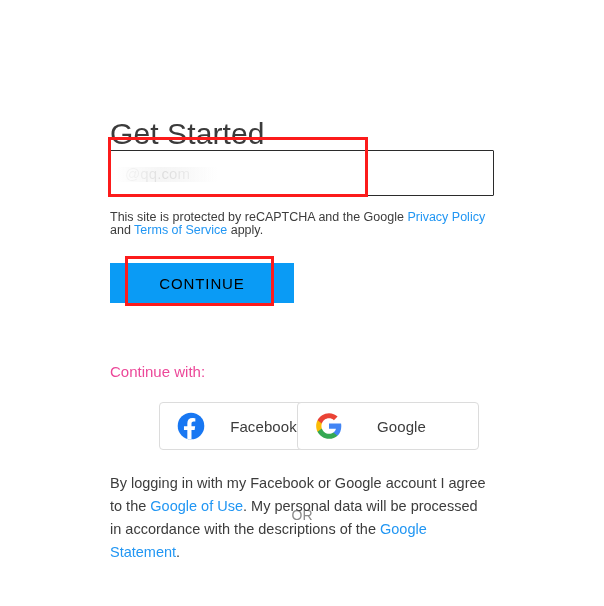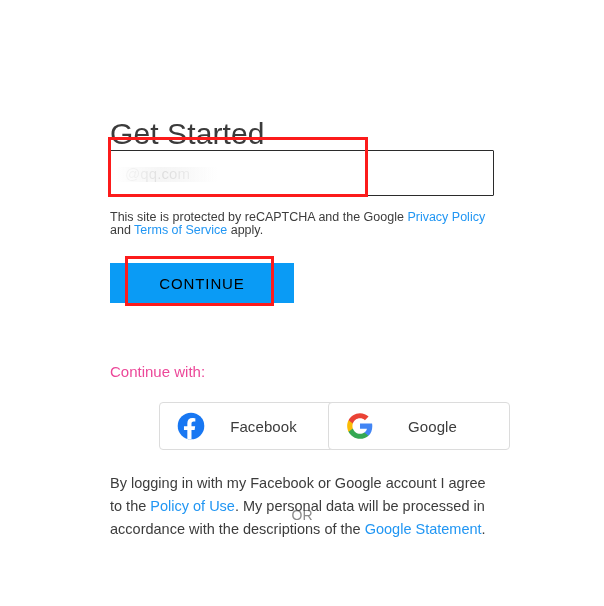--- a/index.html
+++ b/index.html
@@ -164,21 +164,21 @@
     background: #ffffff;
     border: 1px solid #dcdcdc;
     border-radius: 4px;
     display: flex;
     align-items: center;
     cursor: pointer;
     padding: 0;
     font-family: "Liberation Sans", sans-serif;
   }
   .social-btn.facebook { left: 127px; margin-left: 32px; }
-  .social-btn.google   { left: 328px; }
+  .social-btn.google   { left: 297px; }
   .social-icon {
     width: 28px;
     height: 28px;
     margin-left: 17px;
     flex: 0 0 28px;
     display: block;
   }
   .social-label {
     flex: 1 1 auto;
     text-align: center;
@@ -247,18 +247,18 @@
   <button class="social-btn google">
     <svg class="social-icon" viewBox="0 0 48 48">
       <path fill="#4285f4" d="M45.1 24.5c0-1.6-0.14-3.14-0.41-4.64H24v8.78h11.83c-0.51 2.75-2.06 5.08-4.39 6.64v5.52h7.11c4.16-3.83 6.55-9.47 6.55-16.3z"></path>
       <path fill="#34a853" d="M24 46c5.94 0 10.92-1.97 14.56-5.33l-7.11-5.52c-1.97 1.32-4.49 2.1-7.45 2.1-5.73 0-10.58-3.87-12.31-9.07H4.34v5.7C7.96 41.07 15.4 46 24 46z"></path>
       <path fill="#fbbc05" d="M11.69 28.18c-0.44-1.32-0.69-2.73-0.69-4.18s0.25-2.86 0.69-4.18v-5.7H4.34C2.85 17.09 2 20.45 2 24s0.85 6.91 2.34 9.88l7.35-5.7z"></path>
       <path fill="#ea4335" d="M24 10.75c3.23 0 6.13 1.11 8.41 3.29l6.31-6.31C34.91 4.18 29.93 2 24 2 15.4 2 7.96 6.93 4.34 14.12l7.35 5.7c1.73-5.2 6.58-9.07 12.31-9.07z"></path>
     </svg>
     <span class="social-label">Google</span>
   </button>
 
-  <div class="legal"><span>By logging in with my Facebook or Google account I agree to the </span><a href="#">Policy of Use</a><span>. My personal data will be processed in accordance with the descriptions of the </span><a href="#">Google Statement</a><span>.</span></div>
+  <div class="legal"><span>By logging in with my Facebook or Google account I agree to the </span><a href="#">Google of Use</a><span>. My personal data will be processed in accordance with the descriptions of the </span><a href="#">Google Statement</a><span>.</span></div>
 
   <div class="annot annot-email"></div>
   <div class="annot annot-button"></div>
 
 </div>
 
 </body></html>

